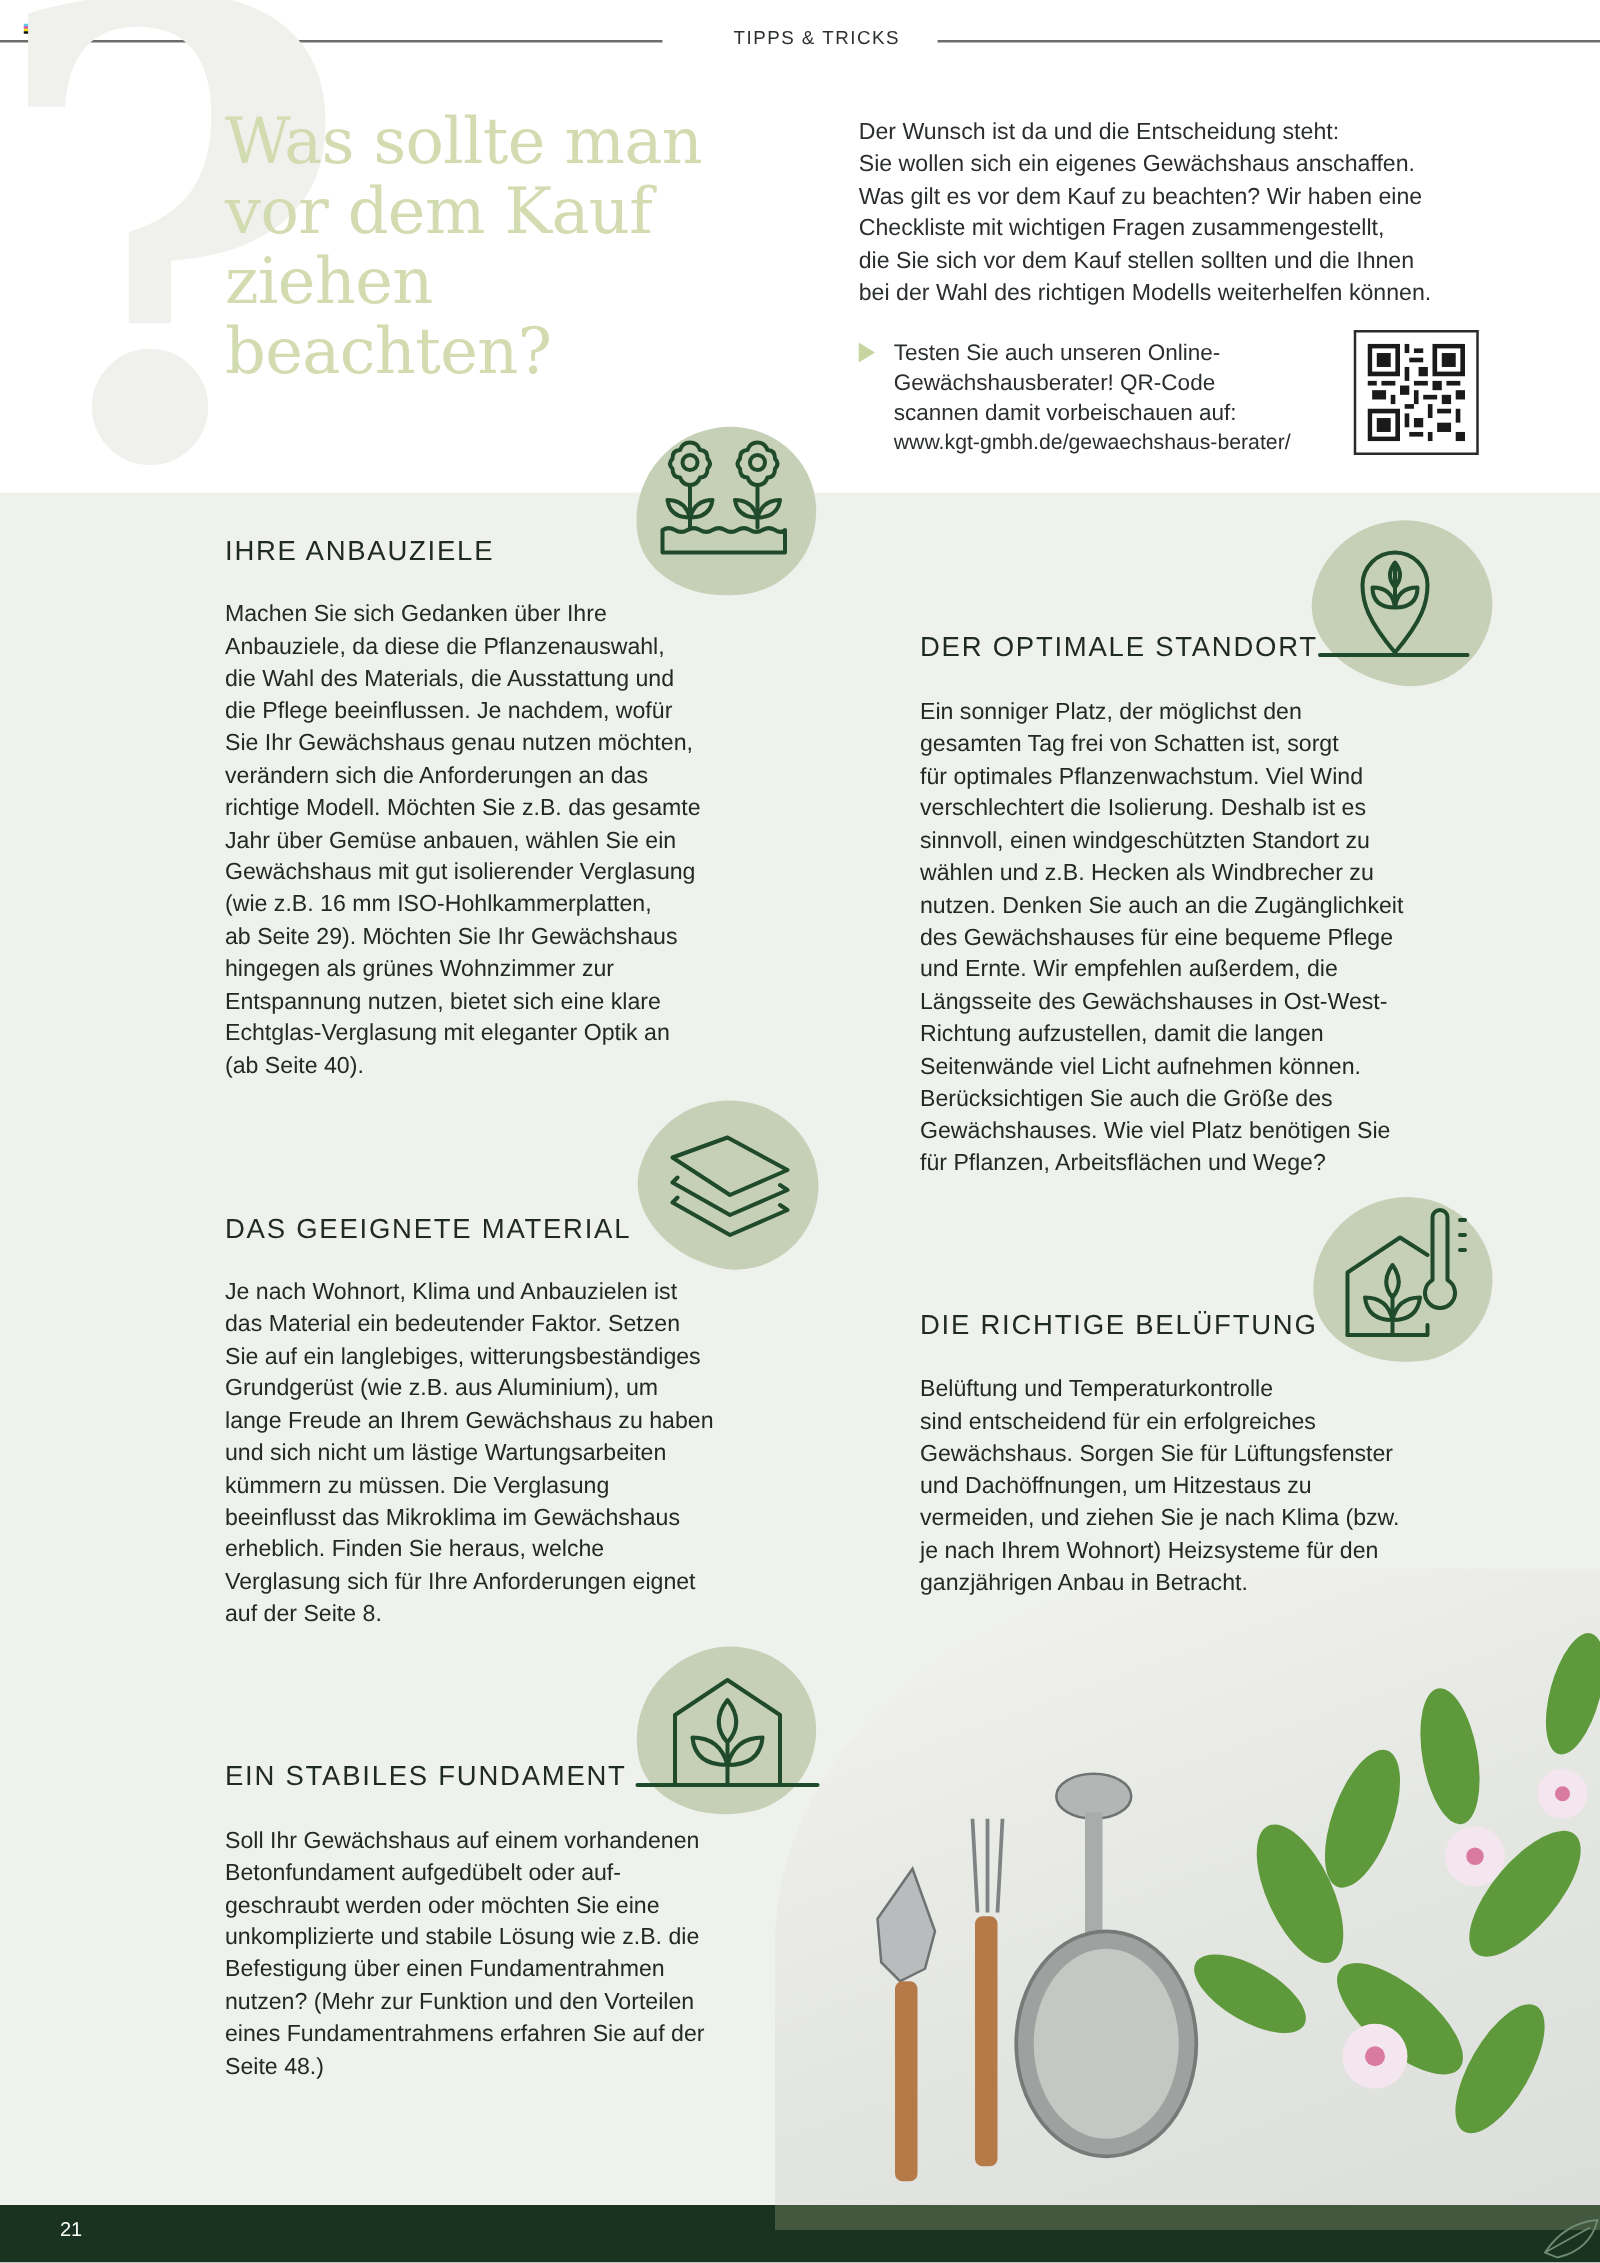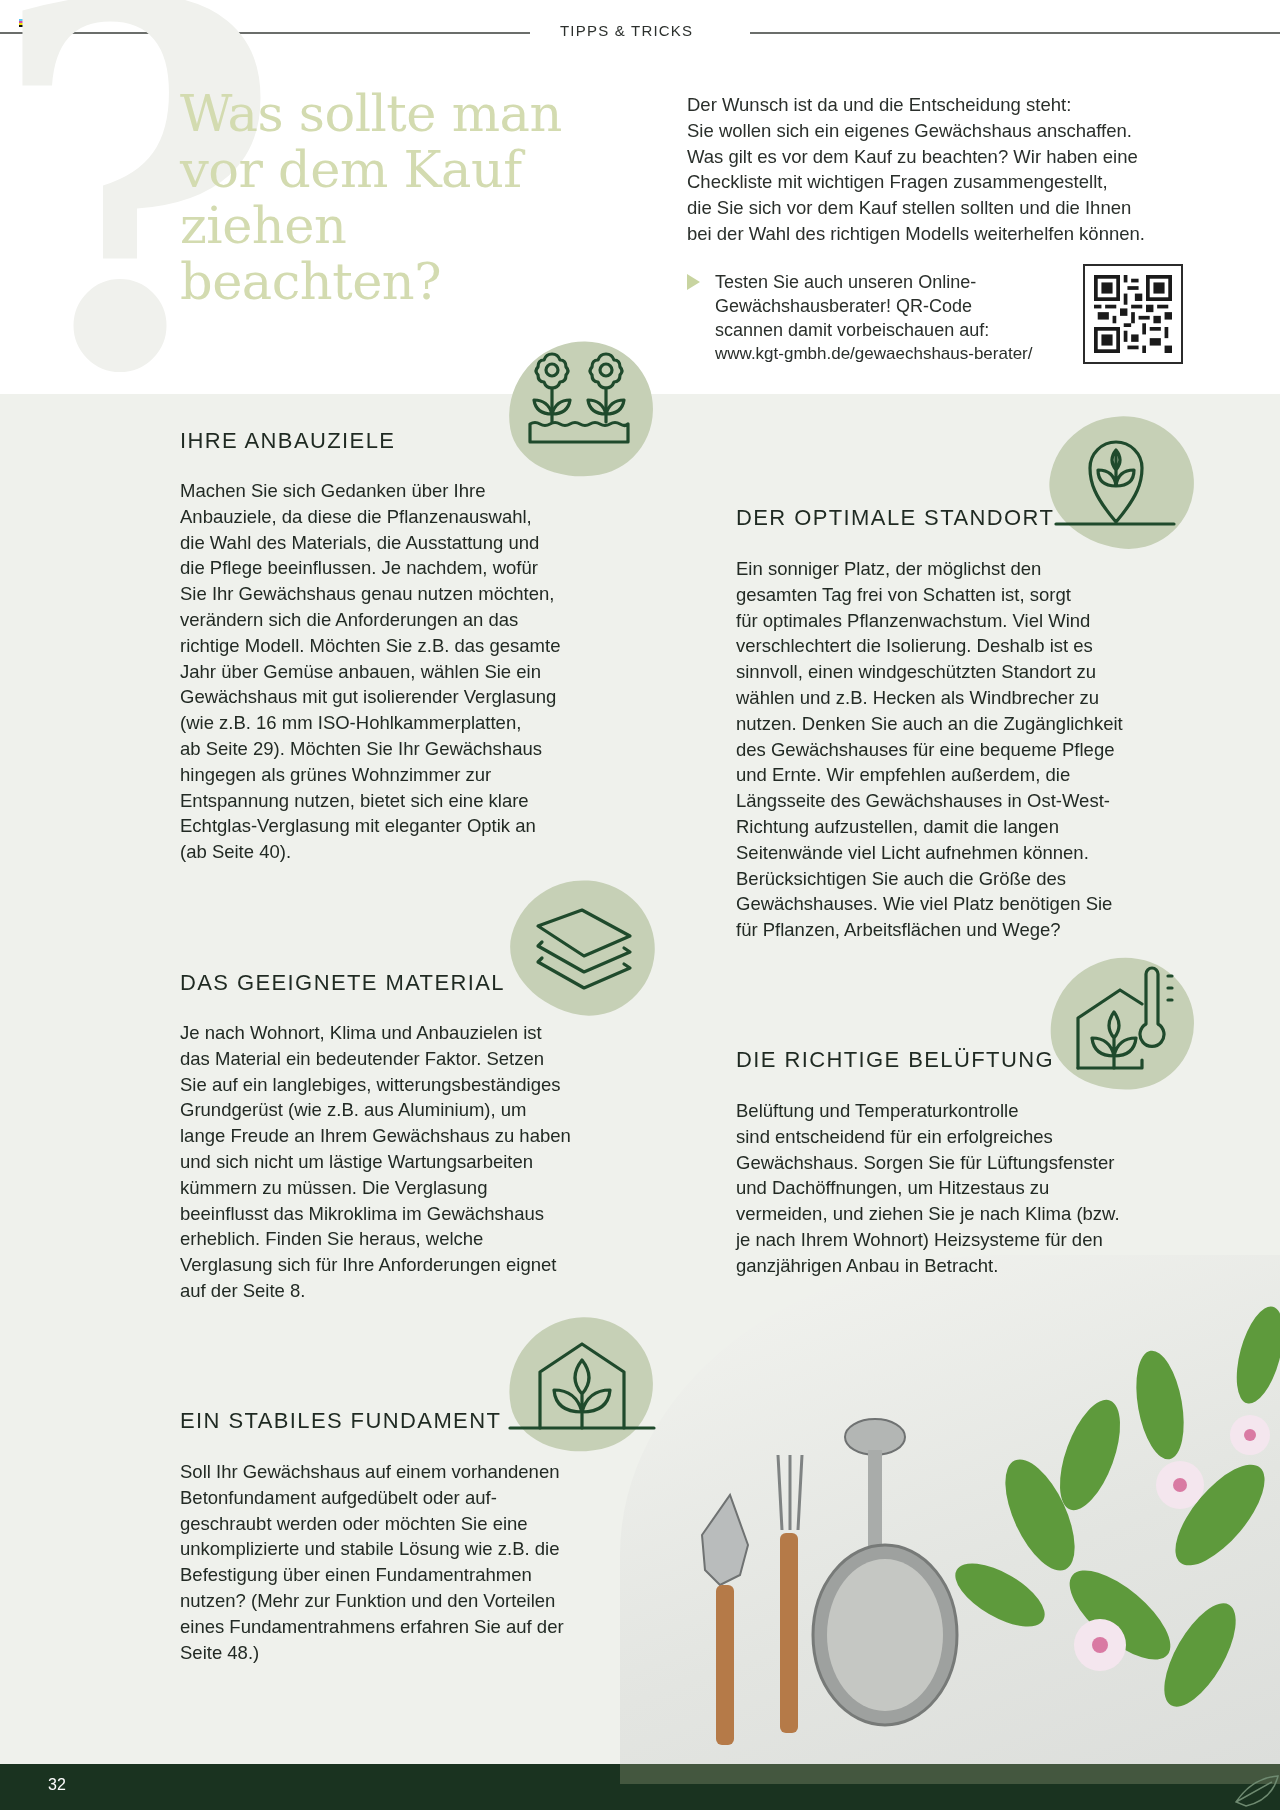--- a/index.html
+++ b/index.html
@@ -6,21 +6,21 @@
   body {
     width:1280px; height:1810px; position:relative; overflow:hidden;
     background:#ffffff;
     font-family:"Liberation Sans", "DejaVu Sans", sans-serif;
     color:#1f2a22;
   }
   .abs { position:absolute; }
   
   .hdr-line { position:absolute; top:32px; height:2px; background:#6b6e6b; }
   .hdr-title {
-    position:absolute; top:22px; left:560px; width:160px; text-align:left;
+    position:absolute; top:22px; left:560px; width:160px; text-align:right;
     font-size:15px; letter-spacing:1.2px; color:#2c302d;
   }
   .cmyk { position:absolute; left:19px; top:19px; width:8px; height:8px; }
   .cmyk i { display:block; height:2px; }
   
   .qmark {
     position:absolute; left:-10px; top:-60px; font-family:"DejaVu Serif", serif;
     font-size:500px; line-height:1; color:#f0f1ed; font-weight:bold;
   }
   .title {
@@ -285,16 +285,16 @@
 Betonfundament aufgedübelt oder auf-
 geschraubt werden oder möchten Sie eine
 unkomplizierte und stabile Lösung wie z.B. die
 Befestigung über einen Fundamentrahmen
 nutzen? (Mehr zur Funktion und den Vorteilen
 eines Fundamentrahmens erfahren Sie auf der
 Seite 48.)</div>
 
 <div class="footer"></div>
 <div class="footer-band"></div>
-<div class="page-num">32</div>
+<div class="page-num">21</div>
 <svg class="abs" style="left:1232px;top:1772px" width="48" height="38" viewBox="0 0 48 38">
   <path d="M4 30 Q20 6 46 4 Q40 28 14 34 Z M4 30 L40 10" fill="none" stroke="#6e8a70" stroke-width="1.5"></path>
 </svg>
 
 </body></html>

